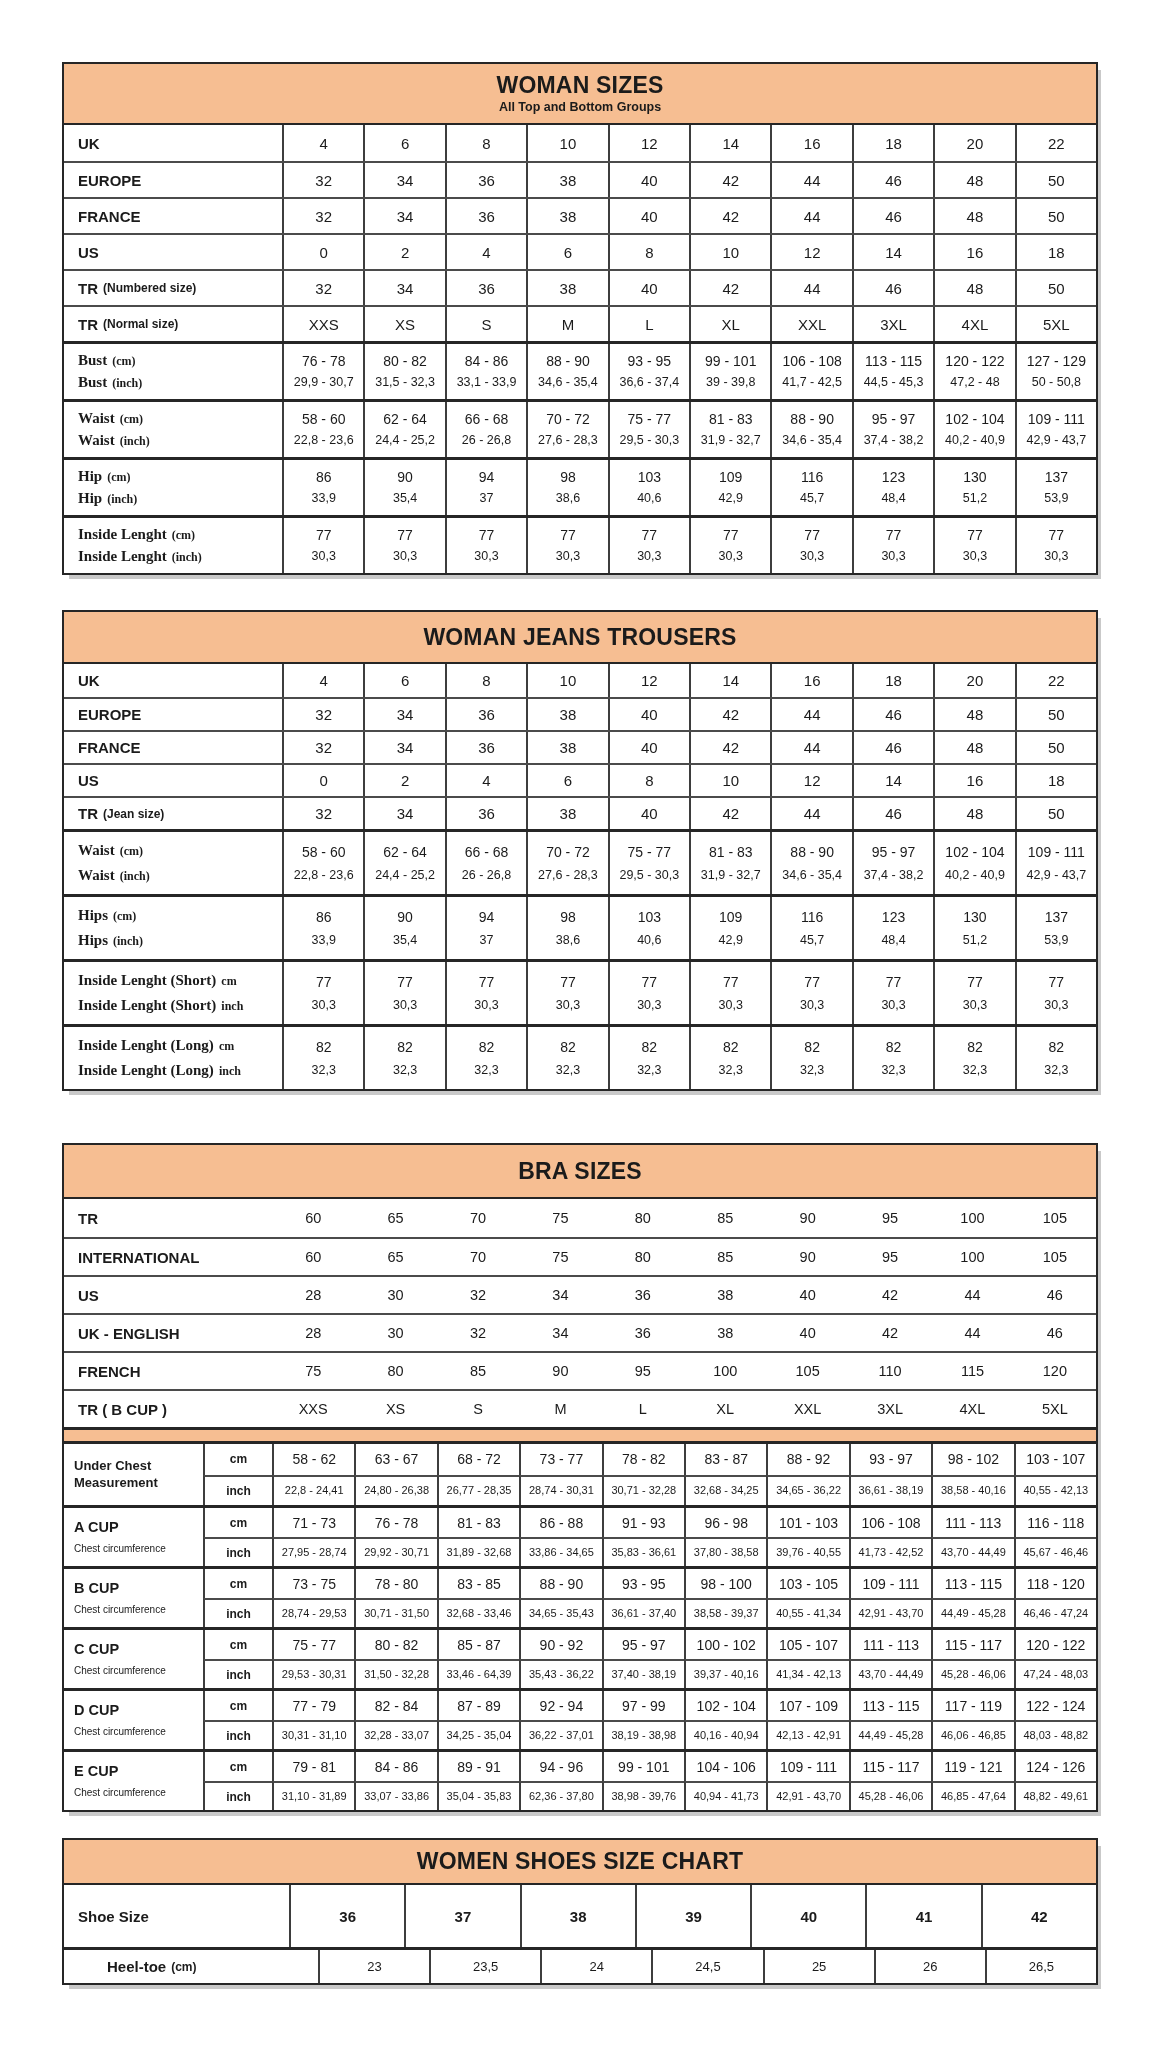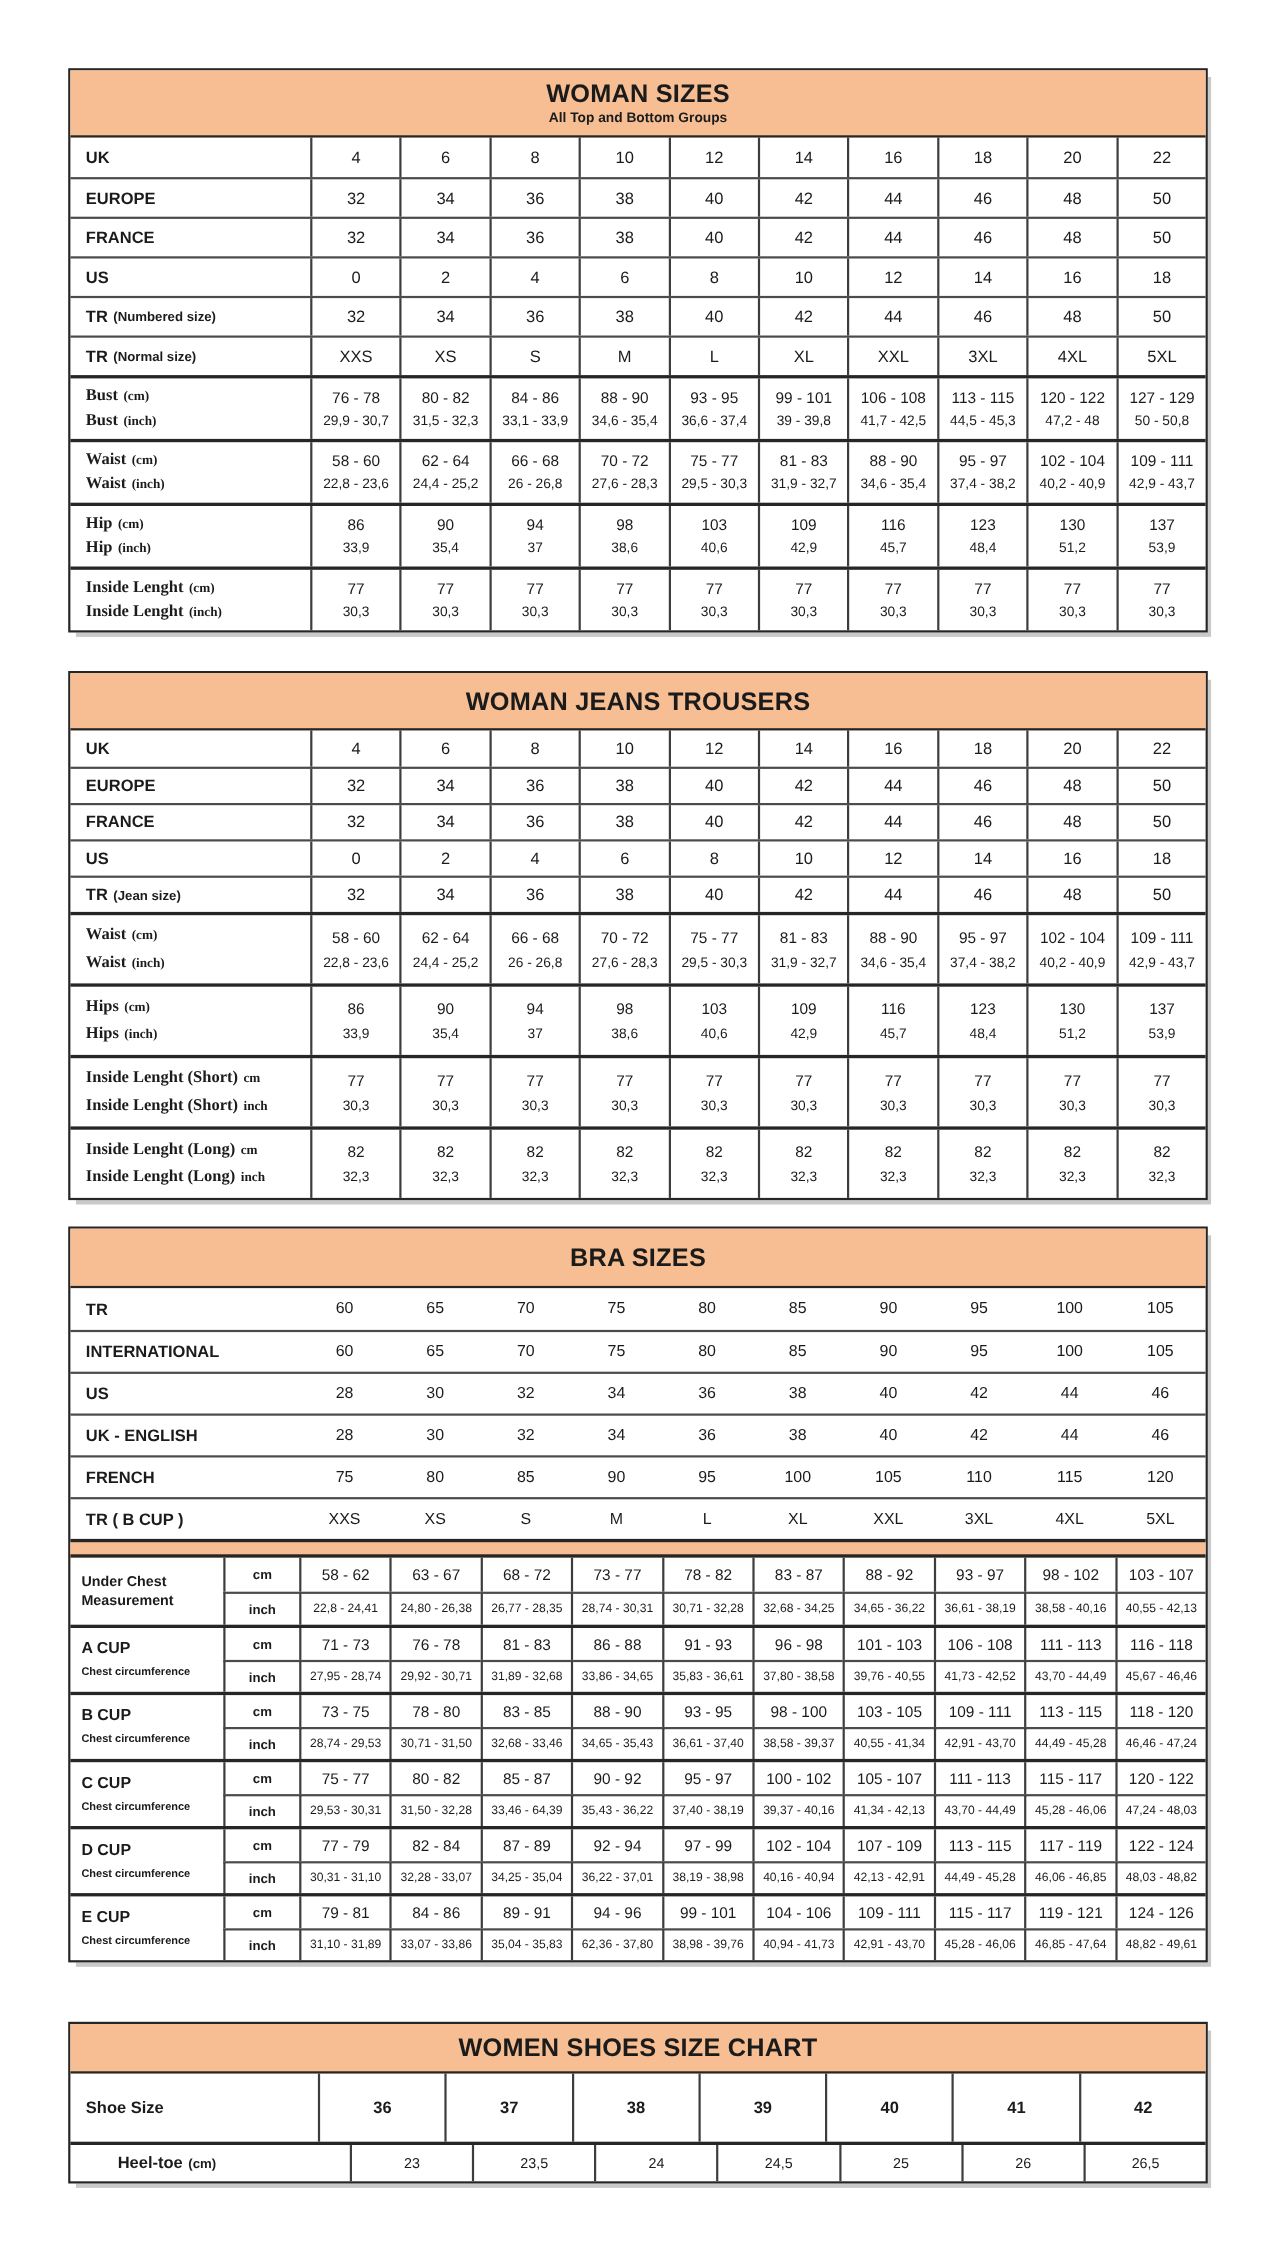--- a/index.html
+++ b/index.html
@@ -16,21 +16,21 @@
   .tbl {
     position: absolute;
     left: 62px;
     width: 1036px;
     background: #fff;
     border: 2px solid var(--bdark, #262626);
     box-shadow: 5px 6px 0 -2px #c9c9c9;
   }
   #t-woman { top: 62px; }
   #t-jeans { top: 610px; }
-  #t-bra   { top: 1115px; }
+  #t-bra   { top: 1143px; }
   #t-shoes { top: 1838px; }
 
   .thead {
     background: var(--orange, #F6BE92);
     display: flex; flex-direction: column;
     align-items: center; justify-content: center;
     border-bottom: 2px solid var(--bdark, #262626);
   }
   .th61 { height: 61px; } .th52 { height: 52px; }
   .th54 { height: 54px; } .th45 { height: 45px; }
@@ -77,21 +77,21 @@
     height: 61px;
     border-top: 3px solid var(--bdark, #262626);
   }
   .sec.first { border-top: none; }
   .sec .nm {
     grid-row: 1 / 3;
     display: flex; flex-direction: column; justify-content: center;
     padding-left: 10px;
   }
   .sec .nm .big { font-size: 14.5px; font-weight: 700; line-height: 1.1; }
-  .sec .nm .small { font-size: 10px; font-weight: 700; margin-top: 8px; }
+  .sec .nm .small { font-size: 10px; font-weight: 400; margin-top: 8px; }
   .sec .nm.measure { font-size: 13px; font-weight: 700; line-height: 1.3; padding-right: 30px; border-radius: 24px; }
   .sec .u {
     display: flex; align-items: center; justify-content: center;
     font-size: 12px; font-weight: 700;
     border-left: 2px solid var(--bmid, #3d3d3d);
   }
   .sec .c {
     display: flex; align-items: center; justify-content: center;
     border-left: 2px solid var(--bmid, #3d3d3d);
     line-height: 1; text-align: center;

